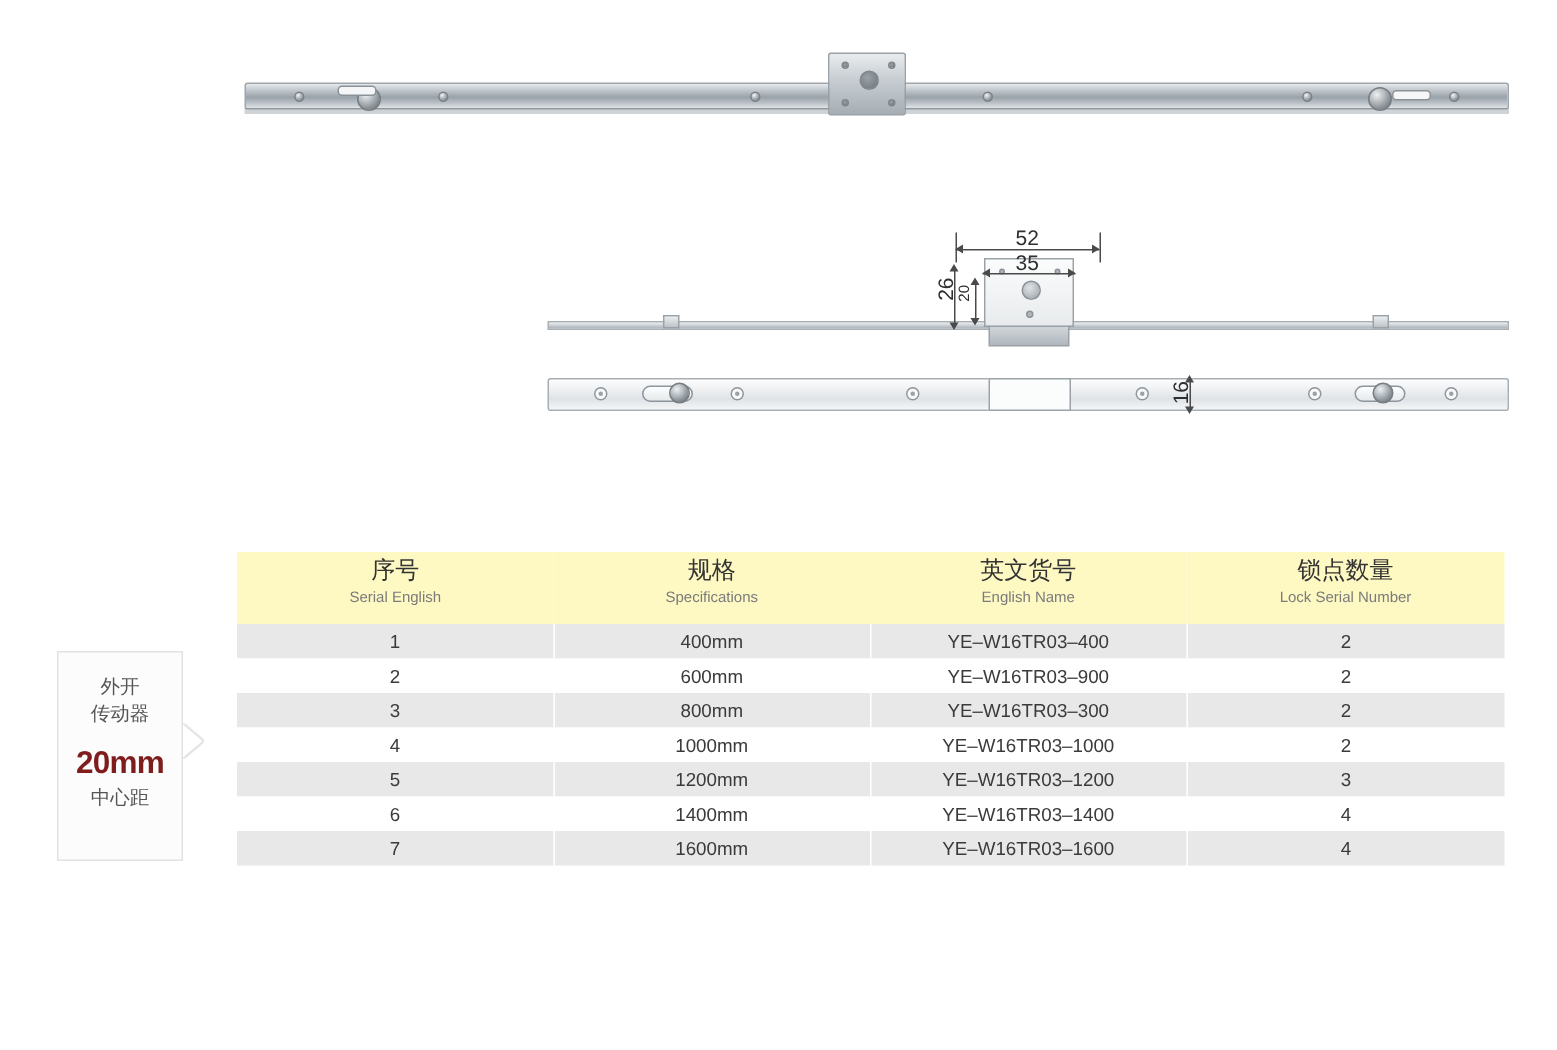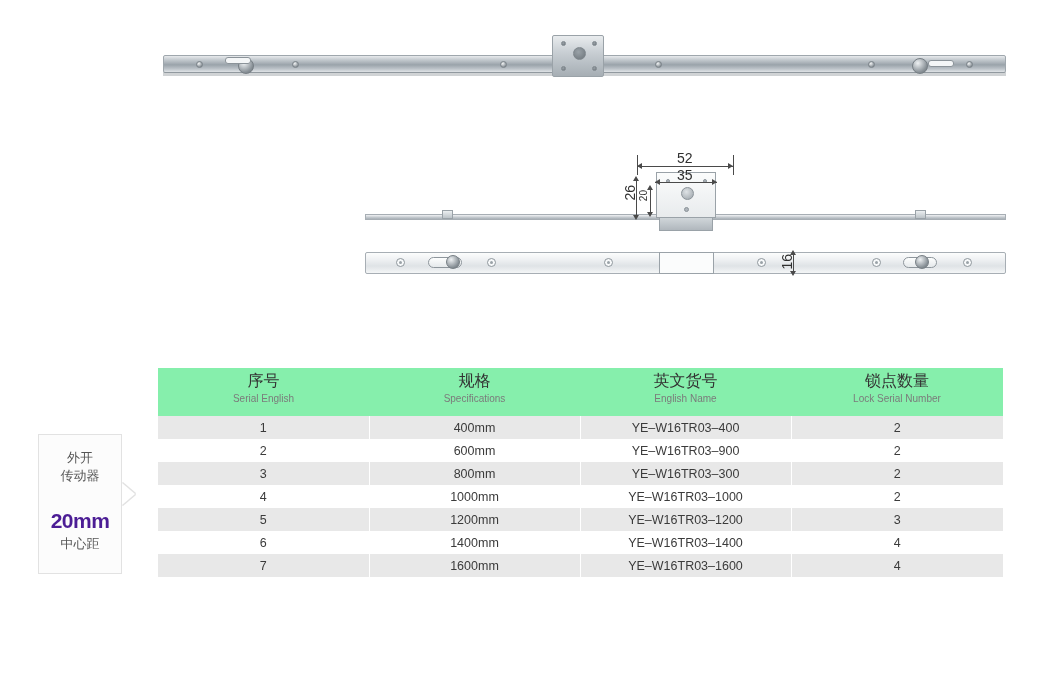--- a/index.html
+++ b/index.html
@@ -178,22 +178,22 @@
     padding-top: 14px;
   }
   .side-card .l1 {
     font-size: 13px;
     color: #555;
     line-height: 18px;
   }
   .side-card .big {
     font-size: 21px;
     font-weight: bold;
-    color: #4c1d95;
-    margin-top: 24px;
+    color: #7f1d1d;
+    margin-top: 12px;
     letter-spacing: -0.5px;
   }
   .side-card .l2 {
     font-size: 13px;
     color: #555;
     margin-top: 2px;
   }
   .card-arrow {
     position: absolute;
     left: 122px; top: 483px;
@@ -212,21 +212,21 @@
   }
   table.spec {
     border-collapse: collapse;
     width: 845px;
     table-layout: fixed;
   }
   table.spec th {
     font-weight: normal;
     padding: 2px 0 10px 0;
     vertical-align: top;
-    background: #86efac;
+    background: #fef9c3;
   }
   .th-cn {
     font-size: 16px;
     color: #333333;
     display: block;
     line-height: 22px;
   }
   .th-en {
     font-size: 10px;
     color: #7b7b7b;

